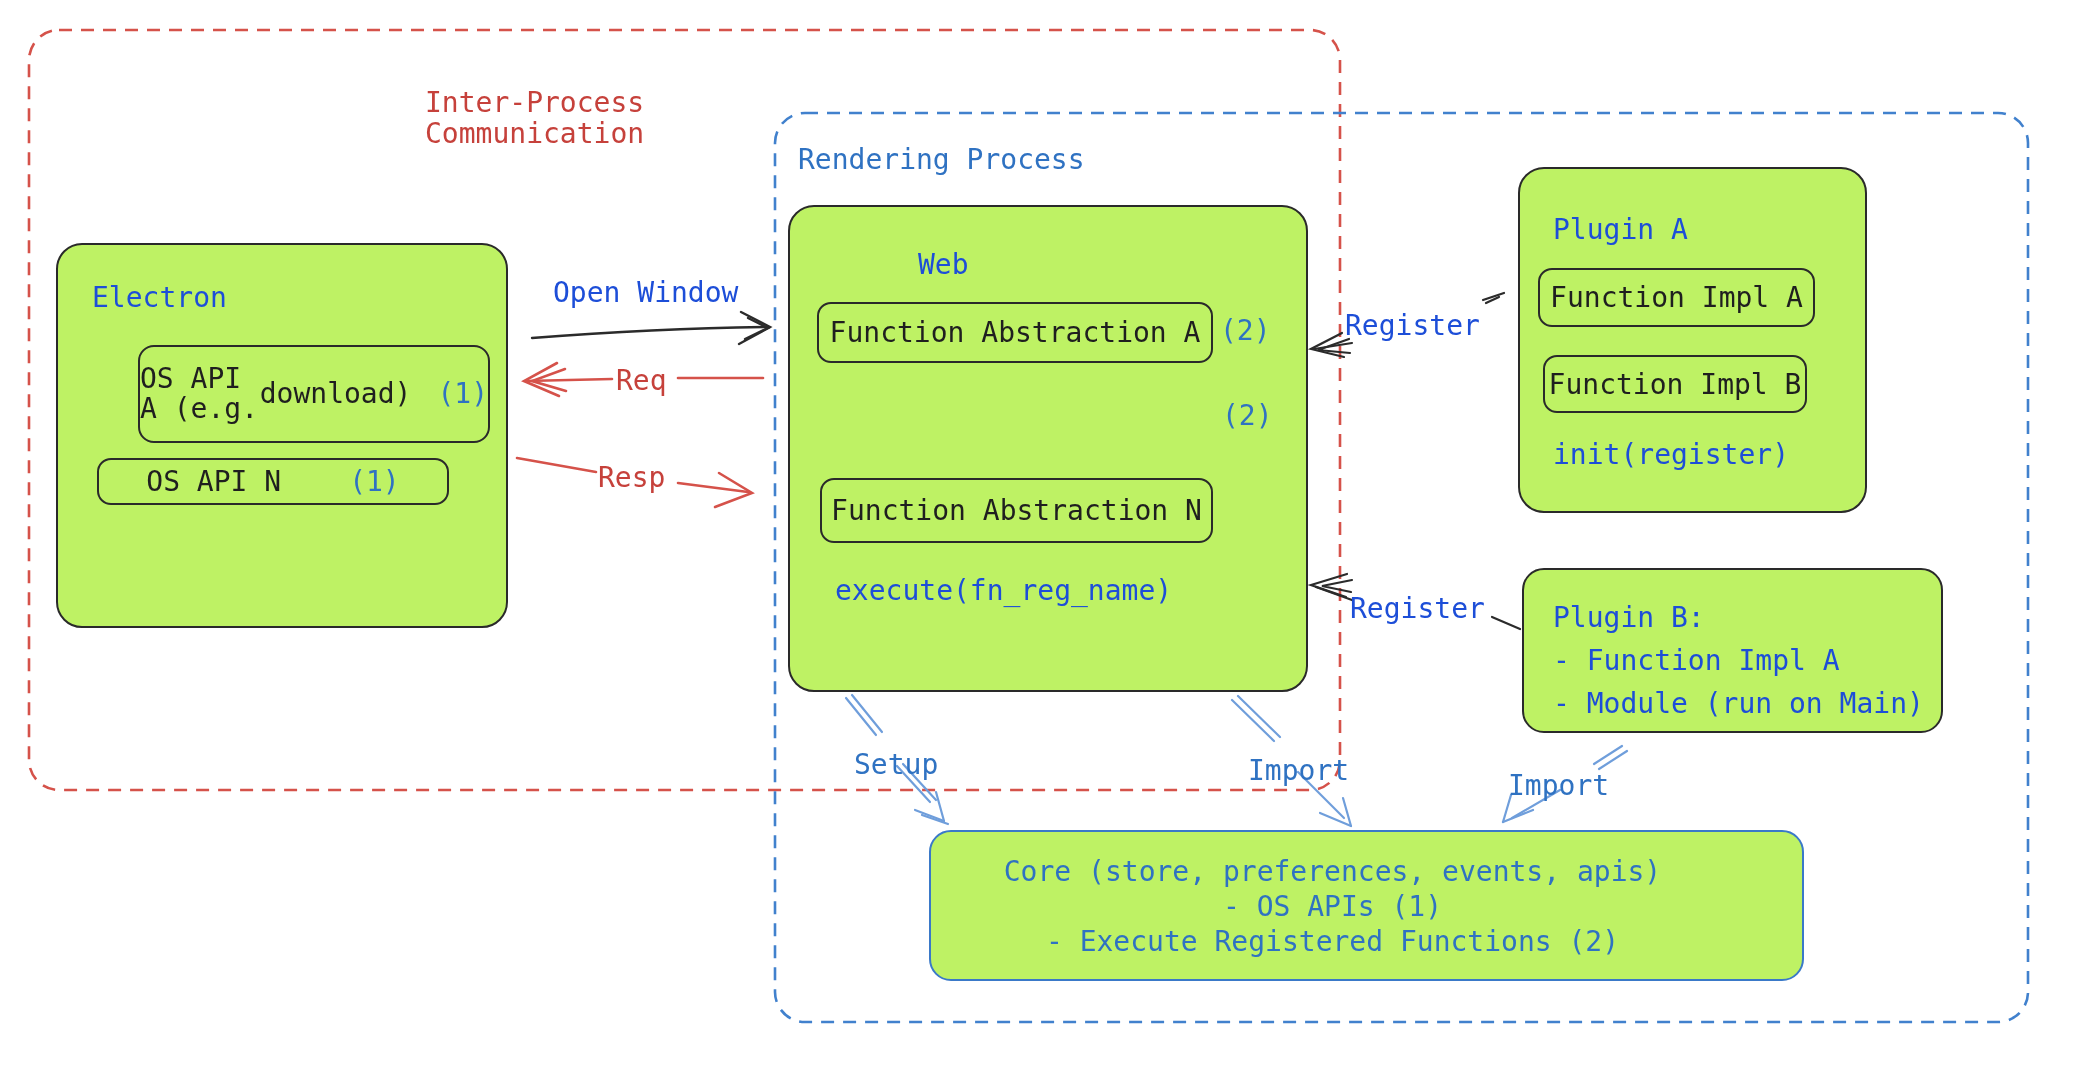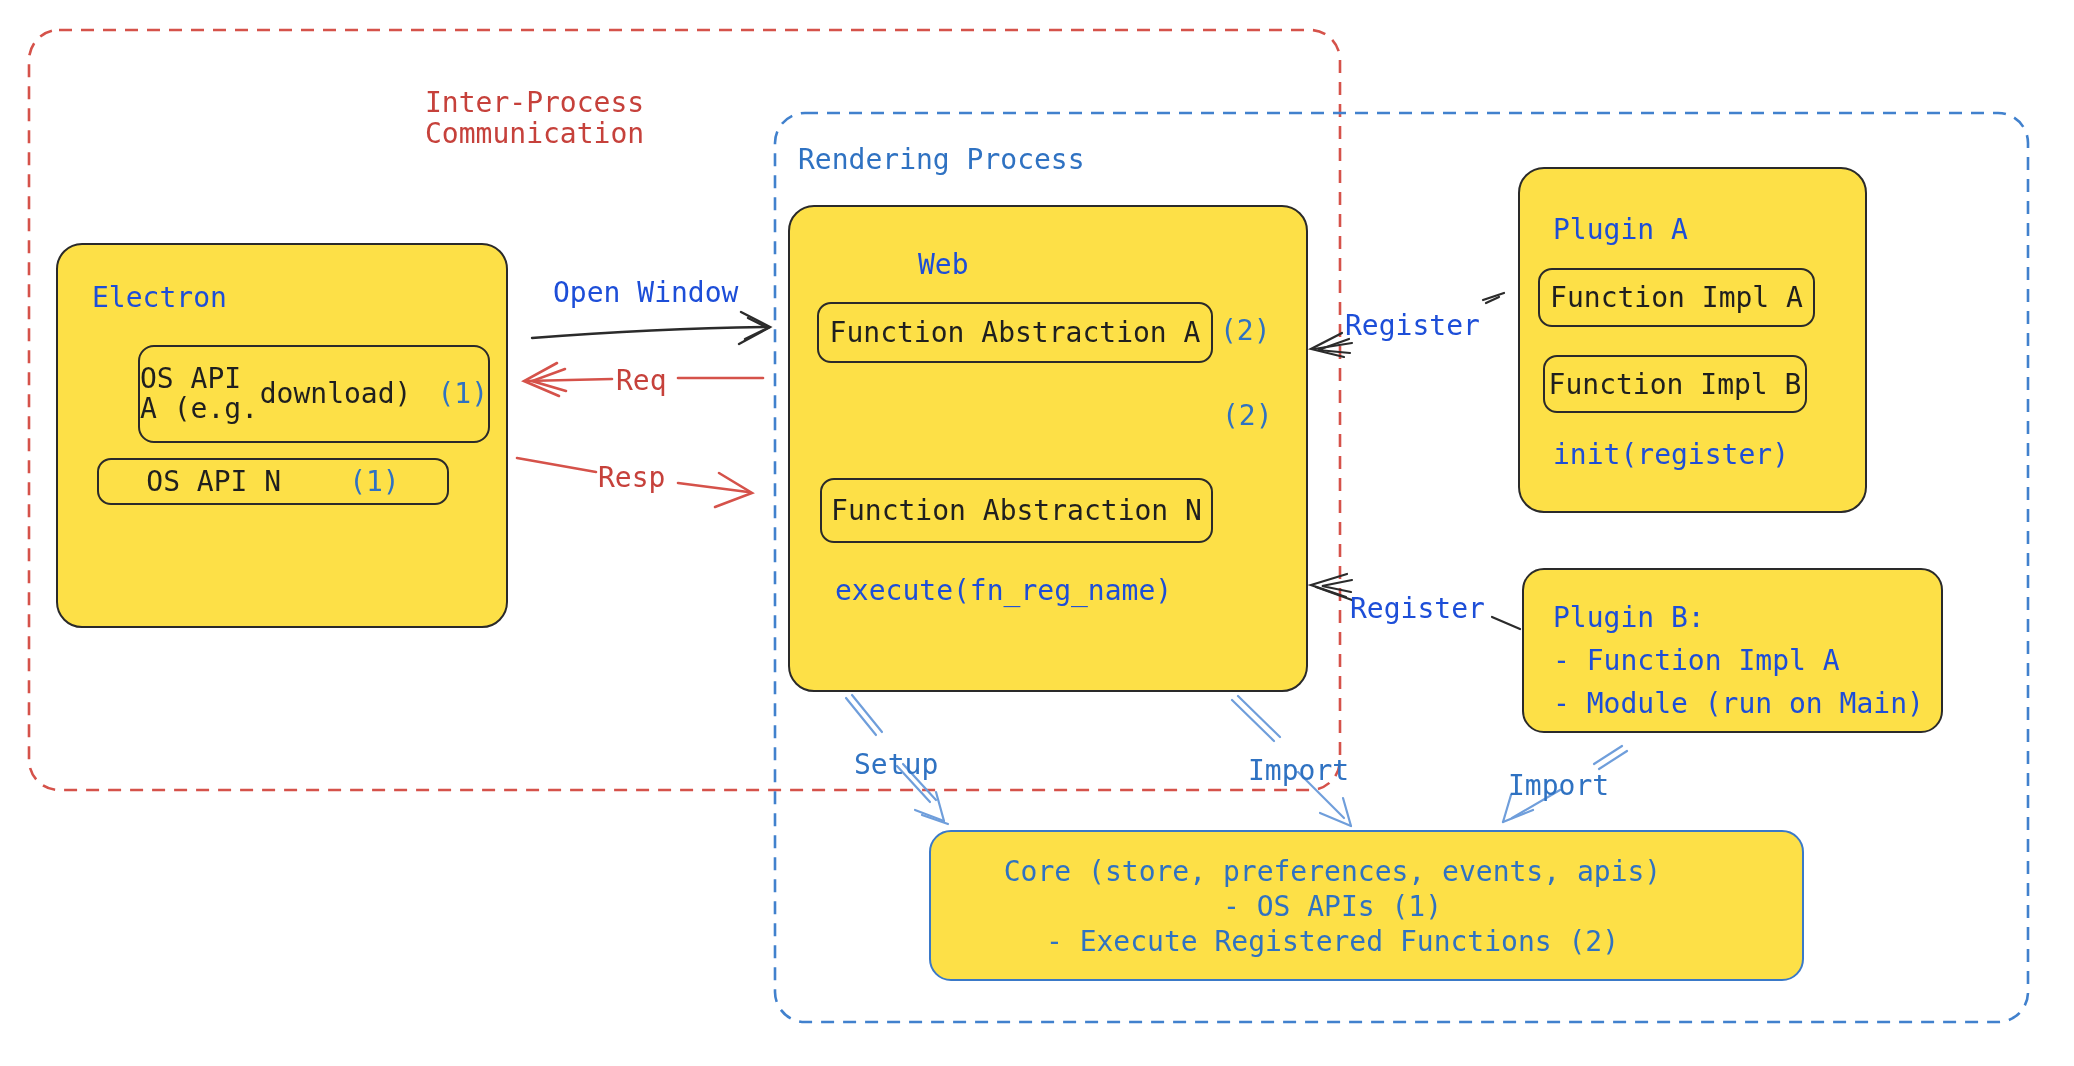--- a/index.html
+++ b/index.html
@@ -7,21 +7,21 @@
     position:relative;
     width:2074px;height:1066px;
     background:#ffffff;
     font-family:"DejaVu Sans Mono","Liberation Mono",monospace;
     overflow:hidden;
   }
   #arrow-layer{position:absolute;left:0;top:0;z-index:3;pointer-events:none;}
   .box{
     position:absolute;
     border:2.4px solid #2a2a2a;
-    background:#fde047;
+    background:#bef264;
     box-sizing:border-box;
     z-index:2;
   }
   .box.blue-box{border-color:#3a79c8;}
   .lbl{
     position:absolute;
     font-size:28px;
     line-height:1.2;
     color:#1d4ed8;
     white-space:pre-line;

